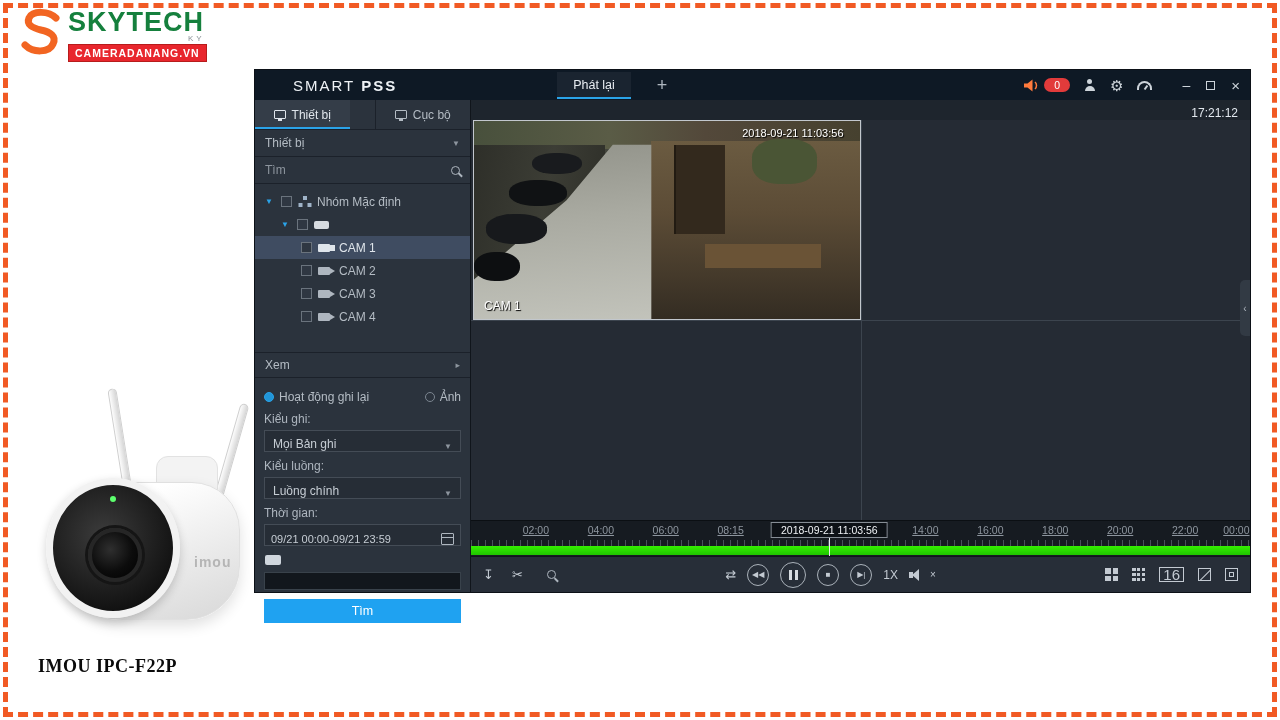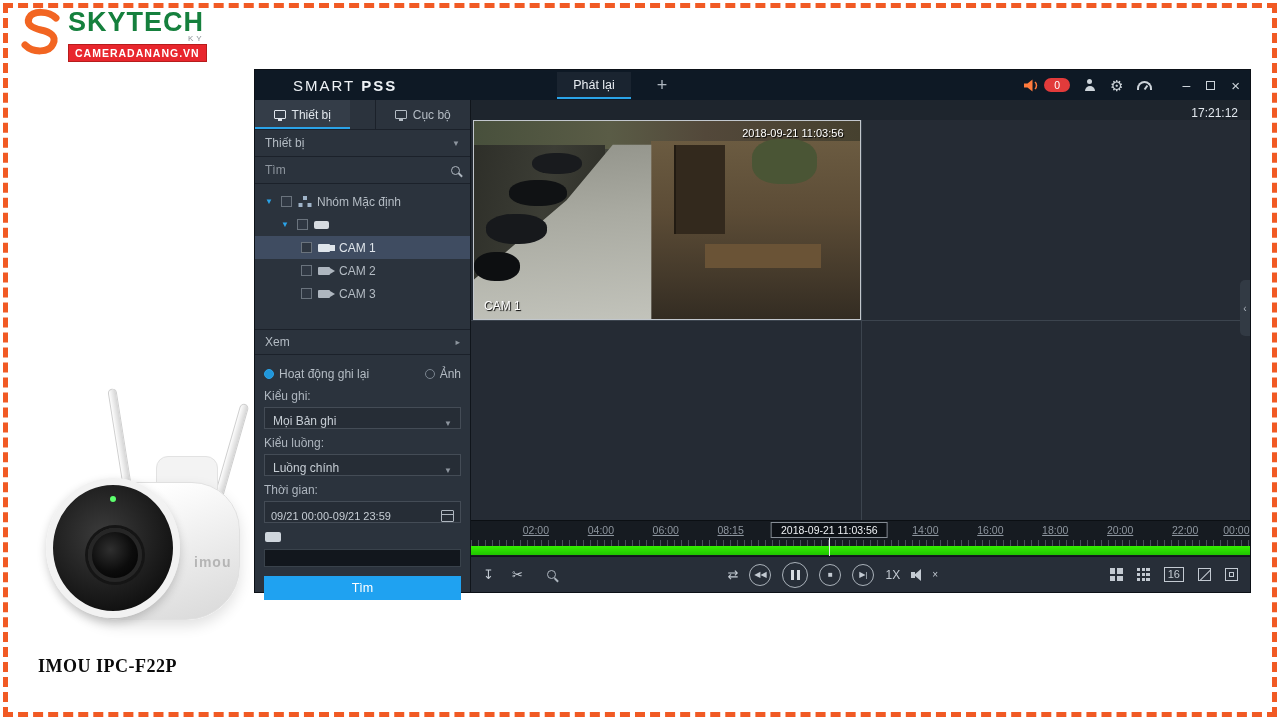--- a/index.html
+++ b/index.html
@@ -142,21 +142,21 @@
   .speed { font-size:12px; }
   .i-spk { position:relative; width:14px; height:12px; }
   .i-spk::before { content:""; position:absolute; left:0; top:3px; width:4px; height:6px; background:#c3cad2; }
   .i-spk::after { content:""; position:absolute; left:3px; top:0; border-top:6px solid transparent; border-bottom:6px solid transparent; border-right:7px solid #c3cad2; }
   .mute-x { font-size:10px; margin-left:-4px; }
   .tb-right { display:flex; gap:14px; align-items:center; }
   .i-grid4 { width:13px; height:13px; display:grid; grid-template-columns:1fr 1fr; gap:2px; }
   .i-grid4 i { background:#c3cad2; }
   .i-grid9 { width:13px; height:13px; display:grid; grid-template-columns:repeat(3,1fr); gap:1.5px; }
   .i-grid9 i { background:#c3cad2; }
-  .i-16 { border:1px solid #c3cad2; font-size:11px; padding:0 3px; line-height:13px; }
+  .i-16 { border:1px solid #c3cad2; font-size:15px; padding:0 3px; line-height:13px; }
   .i-diag { width:13px; height:13px; border:1px solid #c3cad2; position:relative; overflow:hidden; }
   .i-diag i { position:absolute; width:18px; height:1px; background:#c3cad2; left:-3px; top:6px; transform:rotate(-45deg); }
   .i-full { width:13px; height:13px; border:1px solid #c3cad2; position:relative; }
   .i-full i { position:absolute; inset:3px; border:1px solid #c3cad2; }
   .toolbar .glyph { font-size:13px; }
 </style>
 </head>
 <body>
 
 <div class="frame"></div>
@@ -257,20 +257,25 @@
         </div>
         <div class="t-row lvl3">
           <span class="cbx"></span>
           <span class="i-cam"></span>
           <span>CAM 2</span>
         </div>
         <div class="t-row lvl3">
           <span class="cbx"></span>
           <span class="i-cam"></span>
           <span>CAM 3</span>
+        </div>
+        <div class="t-row lvl3">
+          <span class="cbx"></span>
+          <span class="i-cam"></span>
+          <span>CAM 4</span>
         </div>
       </div>
 
       <div class="xem-row">
         <span>Xem</span>
         <span class="arrow">▸</span>
       </div>
 
       <div class="filters">
         <div class="radio-row">

